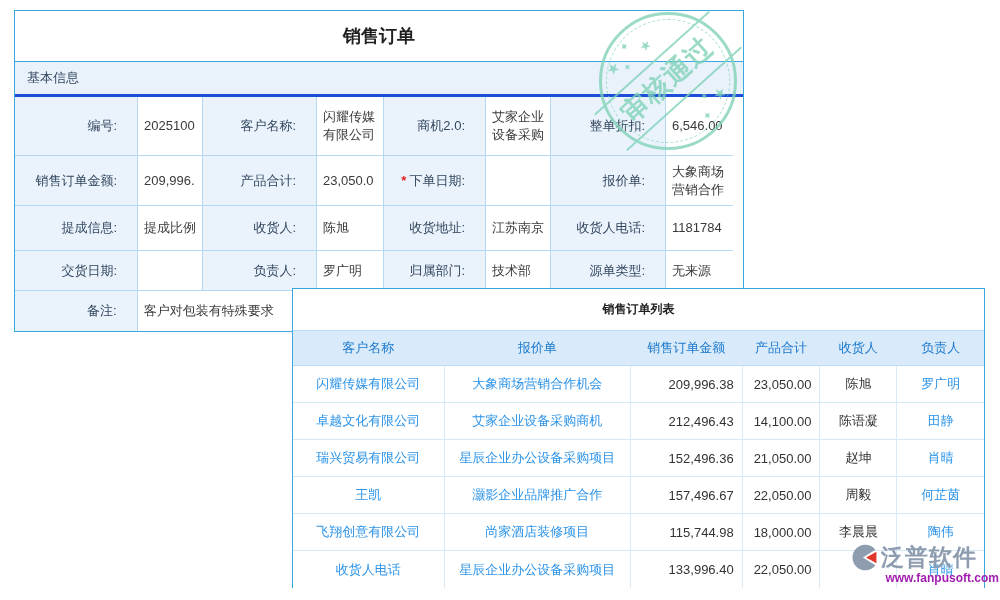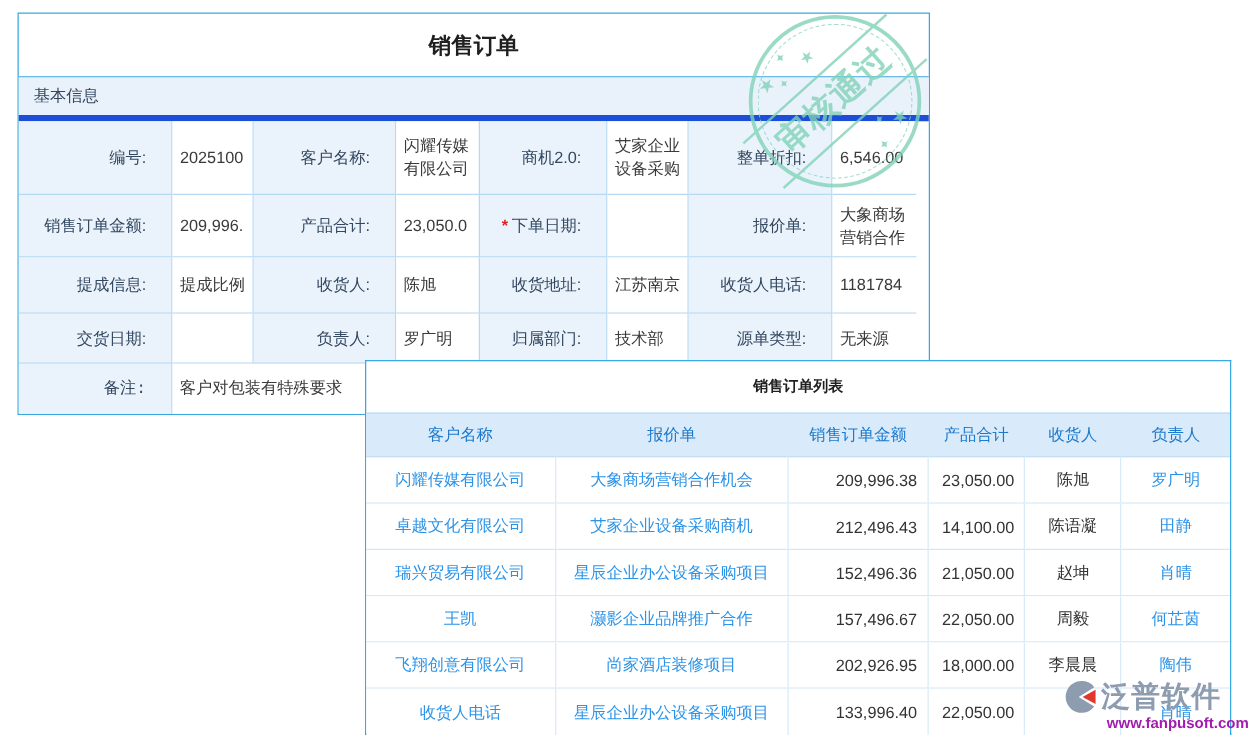--- a/index.html
+++ b/index.html
@@ -5,27 +5,27 @@
   * { margin:0; padding:0; box-sizing:border-box; }
   html,body { width:1000px; height:600px; background:#ffffff;
     font-family:"Liberation Sans", sans-serif; overflow:hidden; }
   .page { position:relative; width:1000px; height:600px; background:#fff; }
 
   
   .form-panel { position:absolute; left:14px; top:10px; width:730px; height:322px;
     background:#fff; border:1px solid #3aa8de; }
   .form-title { height:51px; display:flex; align-items:center; justify-content:center;
     font-size:18px; font-weight:bold; color:#1f1f1f; border-bottom:1px solid #3aa8de; }
-  .section-bar { height:35px; background:#e9f1fb; border-bottom:5px solid #1d4ed8;
+  .section-bar { height:35px; background:#e9f1fb; border-bottom:3px solid #1d4ed8;
     display:flex; align-items:center; padding-left:12px; font-size:13px; color:#33475f; }
   .frow { display:flex; width:100%; }
   .fcell { border-right:1px solid #b5d9f3; border-bottom:1px solid #b5d9f3;
     display:flex; align-items:center; font-size:13px; line-height:1.35; }
   .fcell:last-child { border-right:none; }
-  .frow:last-child .fcell { border-bottom:none;font-family:Liberation Mono, monospace; }
+  .frow:last-child .fcell { border-bottom:none; }
   .flabel { background:#eaf3fc; color:#33475f; justify-content:flex-end;
     text-align:right; padding:2px 20px 2px 2px; }
   .fvalue { background:#fff; color:#3a3a3a; justify-content:flex-start;
     text-align:left; padding:2px 4px 2px 6px; word-break:break-all; }
   .w-l0{width:123px}.w-v0{width:65px}.w-l1{width:114px}.w-v1{width:67px}
   .w-l2{width:102px}.w-v2{width:65px}.w-l3{width:115px}.w-v3{width:67px}
   .w-remark{width:607px}
   .h1{height:59px}.h2{height:50px}.h3{height:45px}.h4{height:40px}.h5{height:40px}
   .req { color:#e02020; margin-right:3px; font-weight:bold; }
 
@@ -235,21 +235,21 @@
       <div class="tcell c0 t-link">王凯</div>
       <div class="tcell c1 t-link">灏影企业品牌推广合作</div>
       <div class="tcell c2 t-num">157,496.67</div>
       <div class="tcell c3 t-num">22,050.00</div>
       <div class="tcell c4">周毅</div>
       <div class="tcell c5 t-link">何芷茵</div>
     </div>
     <div class="trow">
       <div class="tcell c0 t-link">飞翔创意有限公司</div>
       <div class="tcell c1 t-link">尚家酒店装修项目</div>
-      <div class="tcell c2 t-num">202,926.95</div>
+      <div class="tcell c2 t-num">115,744.98</div>
       <div class="tcell c3 t-num">18,000.00</div>
       <div class="tcell c4">李晨晨</div>
       <div class="tcell c5 t-link">陶伟</div>
     </div>
     <div class="trow">
       <div class="tcell c0 t-link">收货人电话</div>
       <div class="tcell c1 t-link">星辰企业办公设备采购项目</div>
       <div class="tcell c2 t-num">133,996.40</div>
       <div class="tcell c3 t-num">22,050.00</div>
       <div class="tcell c4"></div>

